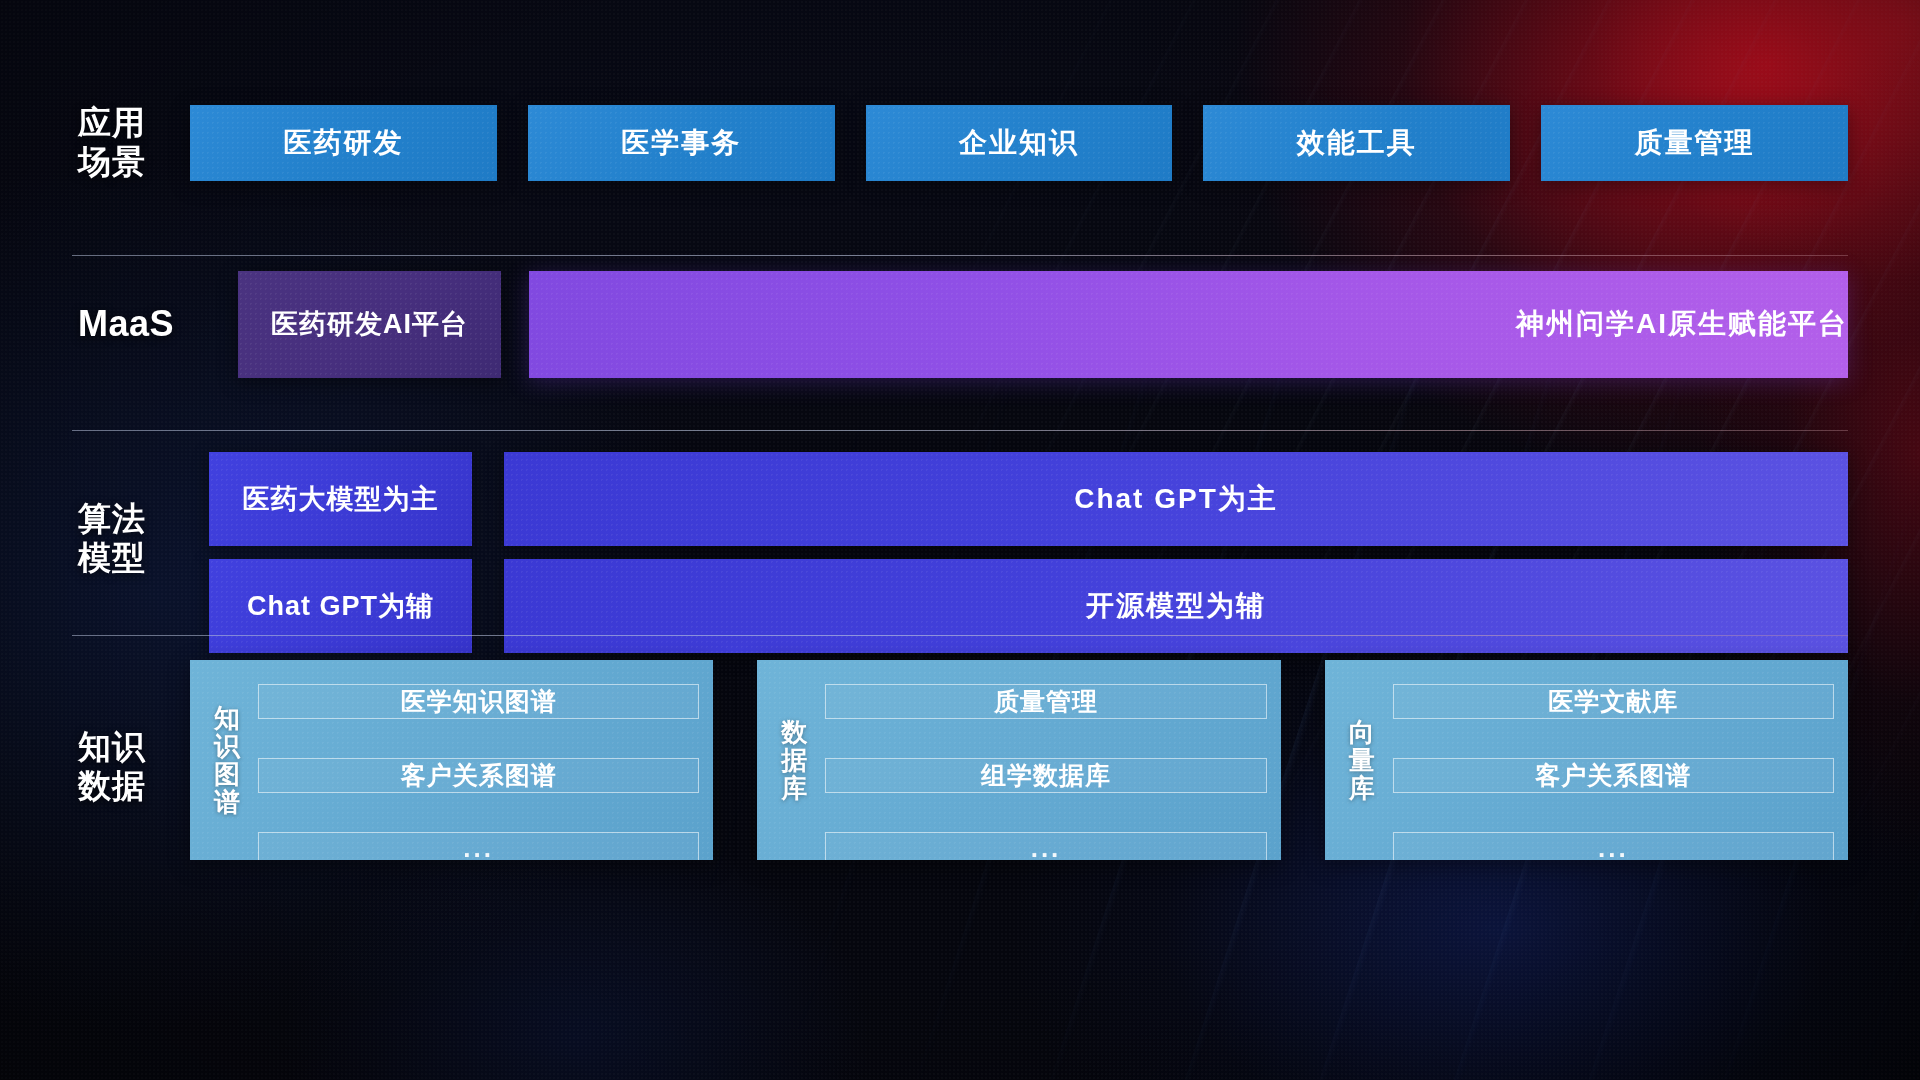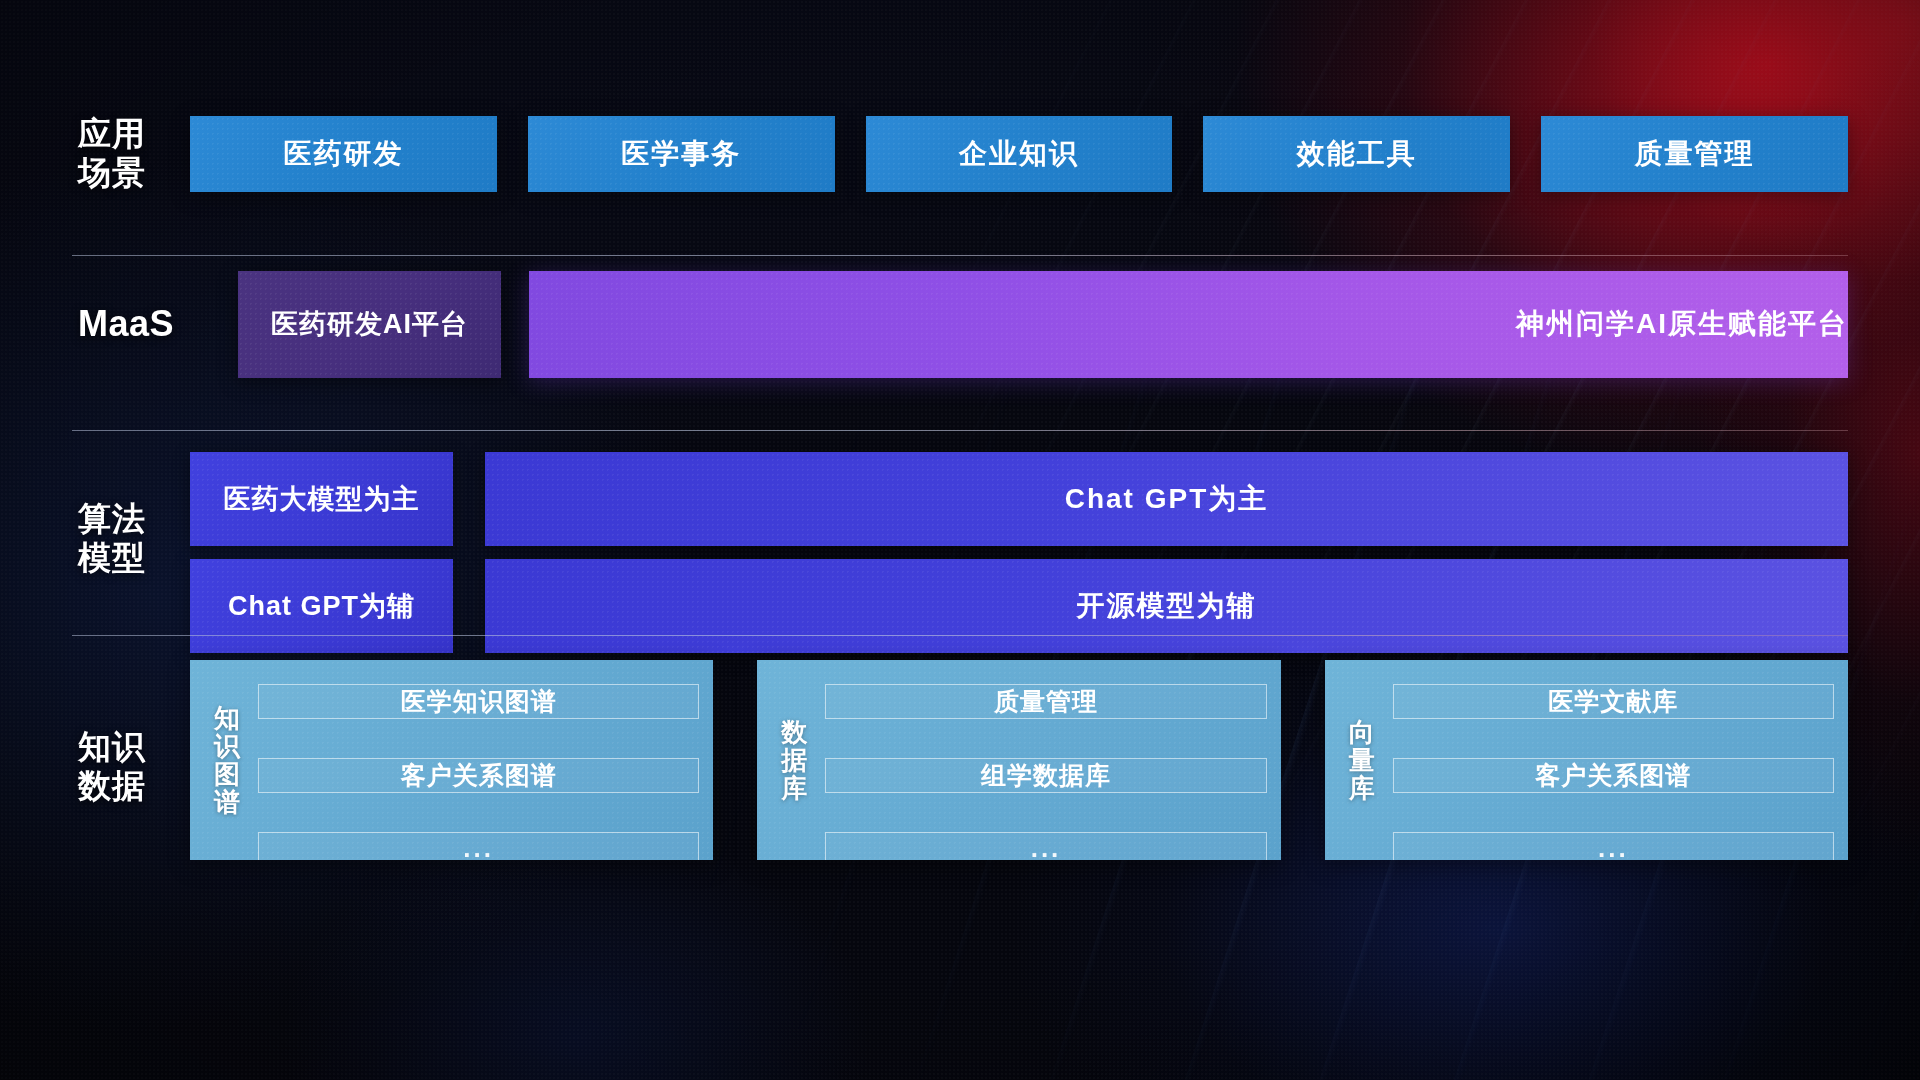--- a/index.html
+++ b/index.html
@@ -155,21 +155,21 @@
     position: absolute;
     inset: 0;
     background-image: radial-gradient(rgba(255,255,255,0.10) 1px, transparent 1px);
     background-size: 5px 5px;
     opacity: .55;
     z-index: 1;
     pointer-events: none;
   }
 
   
-  .tier1 { top: 98px; height: 112px; }
+  .tier1 { top: 87px; height: 112px; }
   .tier1 .row-body { gap: 31px; padding-right: 72px; }
   .card-app {
     flex: 1 1 0;
     height: 76px;
     font-size: 28px;
     letter-spacing: 2px;
     background: linear-gradient(135deg, #2d8ad6 0%, #2280cb 55%, #1f7bc6 100%);
     box-shadow: 0 4px 18px rgba(0,0,0,0.35);
   }
 
@@ -195,21 +195,21 @@
   }
 
   
   .tier3 { top: 452px; height: 210px; align-items: flex-start; }
   .tier3 .row-label { padding-top: 48px; }
   .tier3 .row-body {
     flex-direction: column;
     gap: 13px;
     padding-right: 72px;
   }
-  .algo-line { display: flex; gap: 32px; }
+  .algo-line { display: flex; gap: 32px; margin-left: 19px; }
   .card-algo-left {
     flex: 0 0 263px;
     height: 94px;
     font-size: 27px;
     letter-spacing: 1px;
     background: linear-gradient(135deg, #4141df 0%, #3c3bd6 50%, #3634cb 100%);
     box-shadow: 0 4px 16px rgba(0,0,0,0.38);
   }
   .card-algo-right {
     flex: 1 1 auto;

